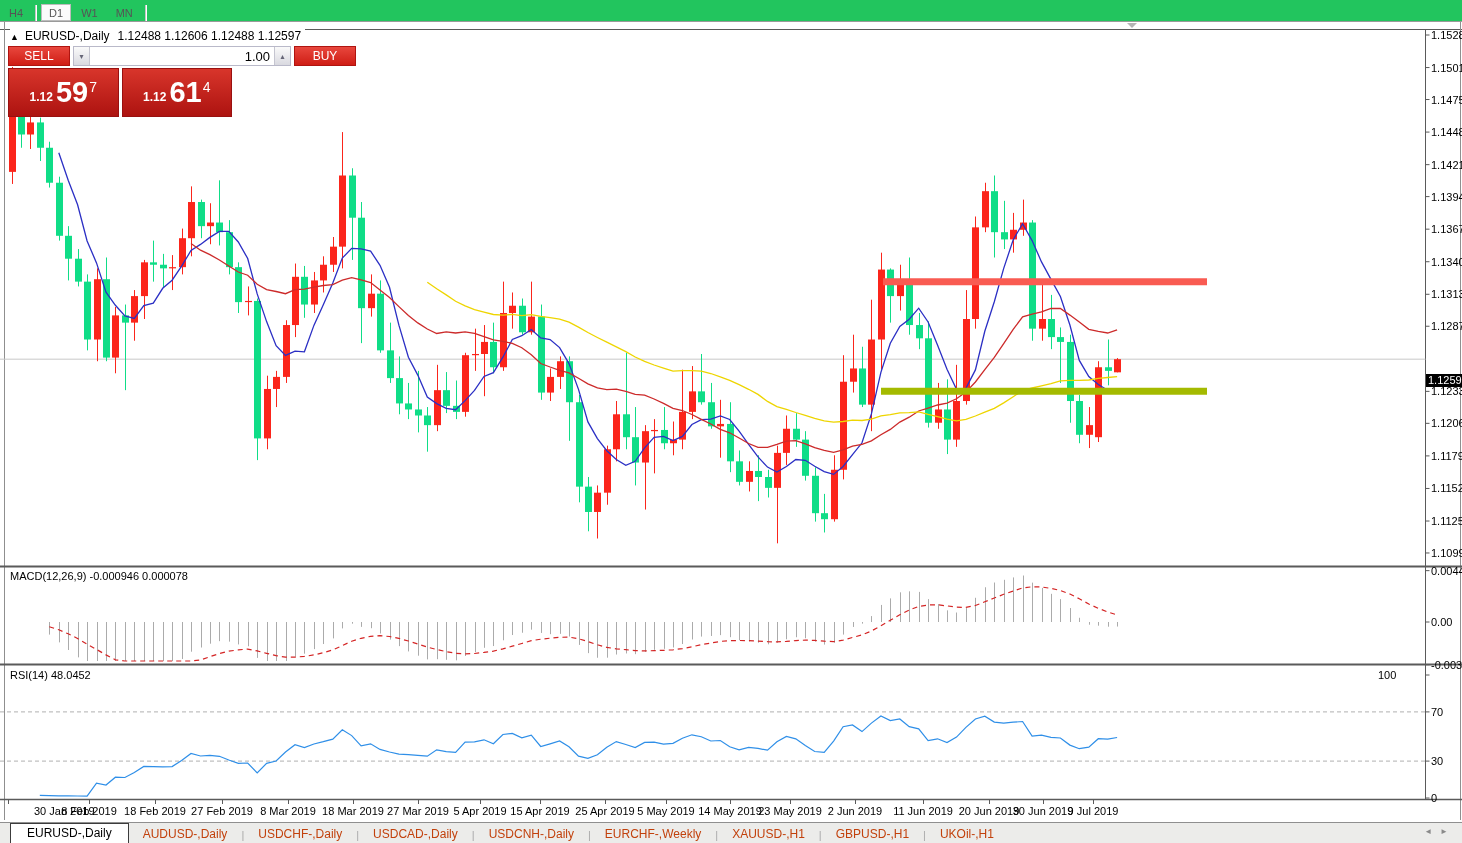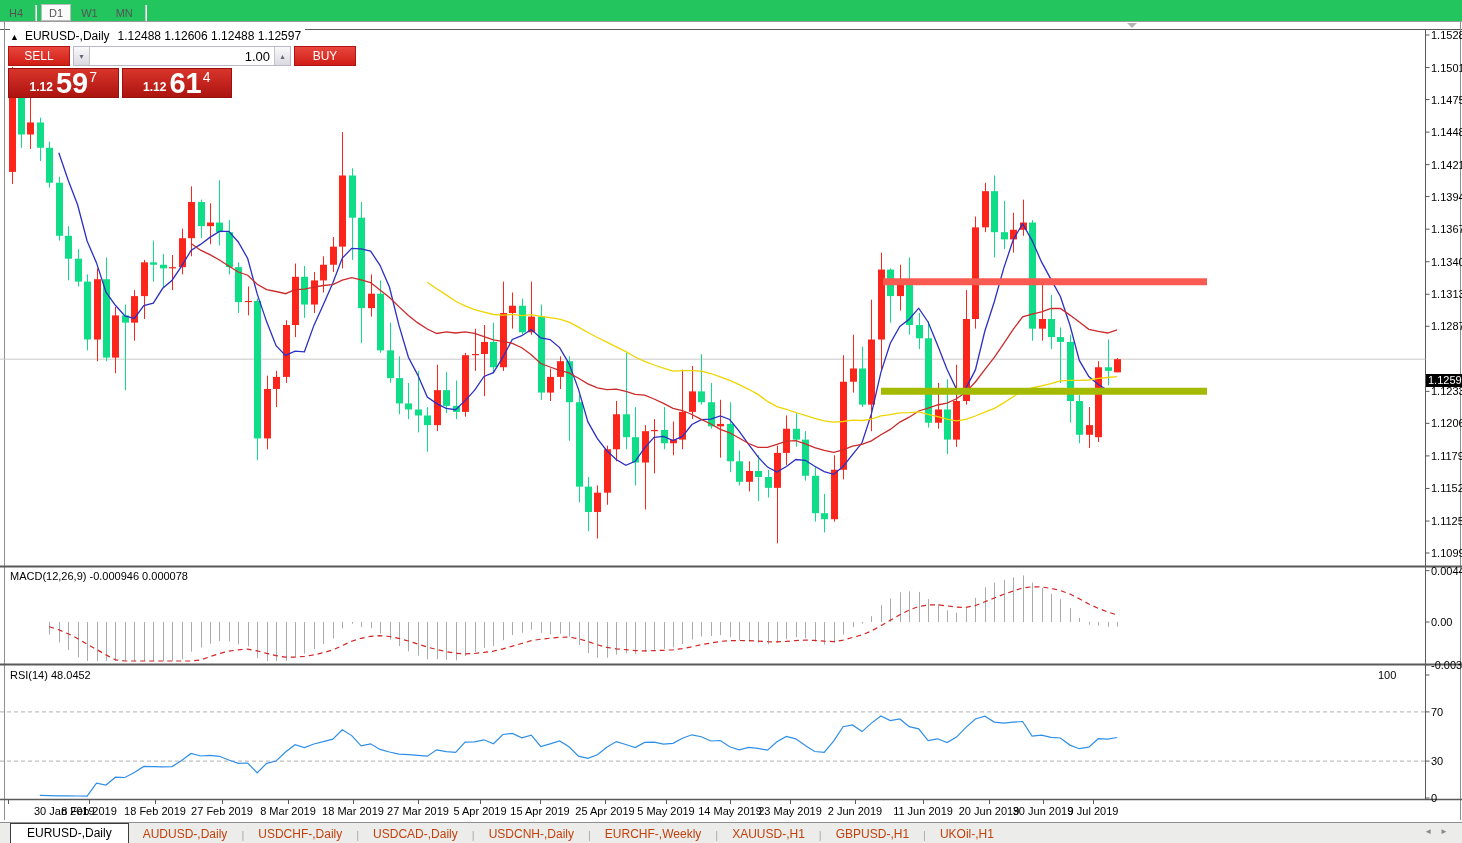--- a/index.html
+++ b/index.html
@@ -23,21 +23,21 @@
   #ocp{position:absolute;left:8px;top:24px;width:224px;z-index:6;}
   #ocp .r1{display:flex;height:20px;}
   .tradebtn{flex:0 0 62px;background:linear-gradient(#e8473d,#cf1d15);color:#fff;border:1px solid #b01410;
     font-size:12px;font-family:"Liberation Sans",sans-serif;cursor:pointer;padding:0;}
   .vol{flex:1;display:flex;margin:0 3px;border:1px solid #b9b9c9;background:#fff;height:18px;}
   .spbtn{width:16px;background:linear-gradient(#fafafa,#d9d9e0);border:none;border-right:1px solid #c5c5d0;
     font-size:8px;color:#667;padding:0;cursor:pointer;}
   .spbtn.up{border-right:none;border-left:1px solid #c5c5d0;}
   #vol-input{flex:1;border:none;outline:none;text-align:right;font-size:13px;padding:0 4px;color:#000;
     font-family:"Liberation Sans",sans-serif;min-width:0;}
-  #ocp .r2{display:flex;margin-top:2px;height:30px;}
+  #ocp .r2{display:flex;margin-top:2px;height:49px;}
   .bigpx{flex:1;background:linear-gradient(#d8352b,#ad1310);border:1px solid #991010;color:#fff;
     display:flex;align-items:center;justify-content:center;}
   .bigpx:first-child{margin-right:3px;}
   .bigpx .sm{font-size:12px;font-weight:bold;margin-right:3px;margin-top:8px;}
   .bigpx .lg{font-size:29px;font-weight:700;letter-spacing:0;}
   .bigpx .sup{font-size:14px;margin-left:1px;margin-bottom:12px;}
   
   .indhdr{position:absolute;left:10px;font-size:11px;color:#000;z-index:5;white-space:nowrap;}
   
   .axlbl{position:absolute;font-size:11px;color:#000;white-space:nowrap;z-index:4;}

